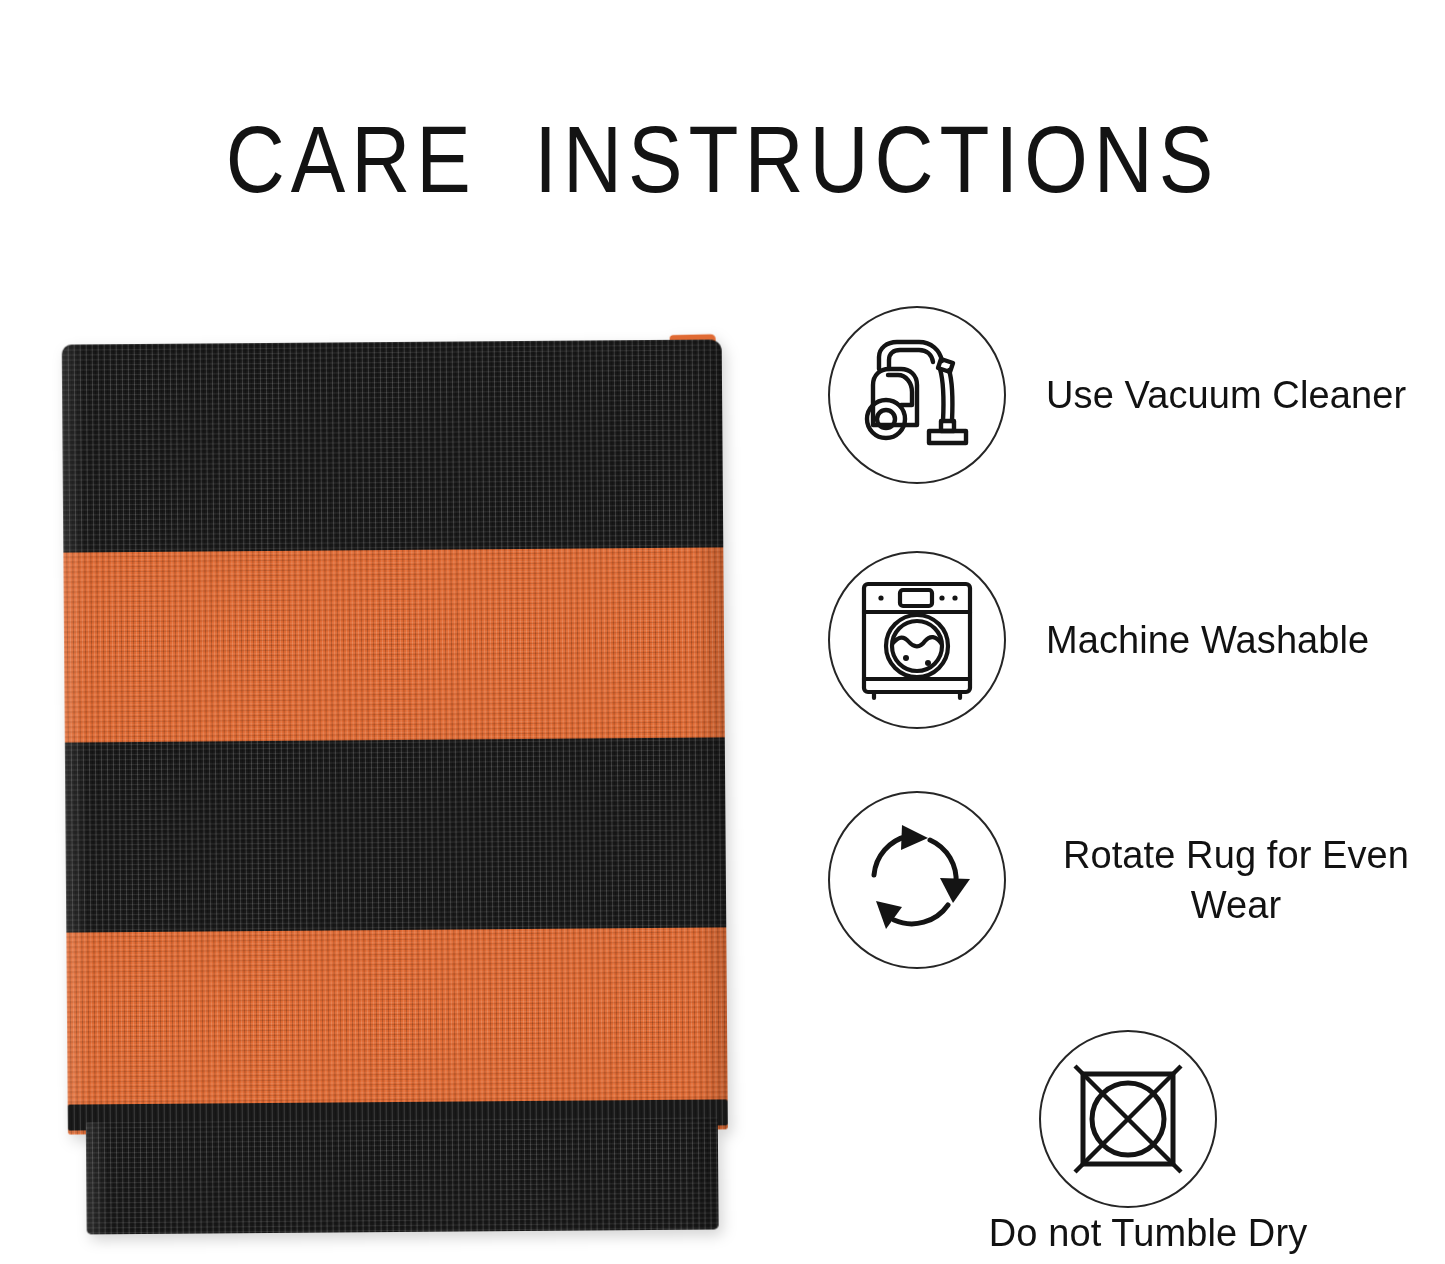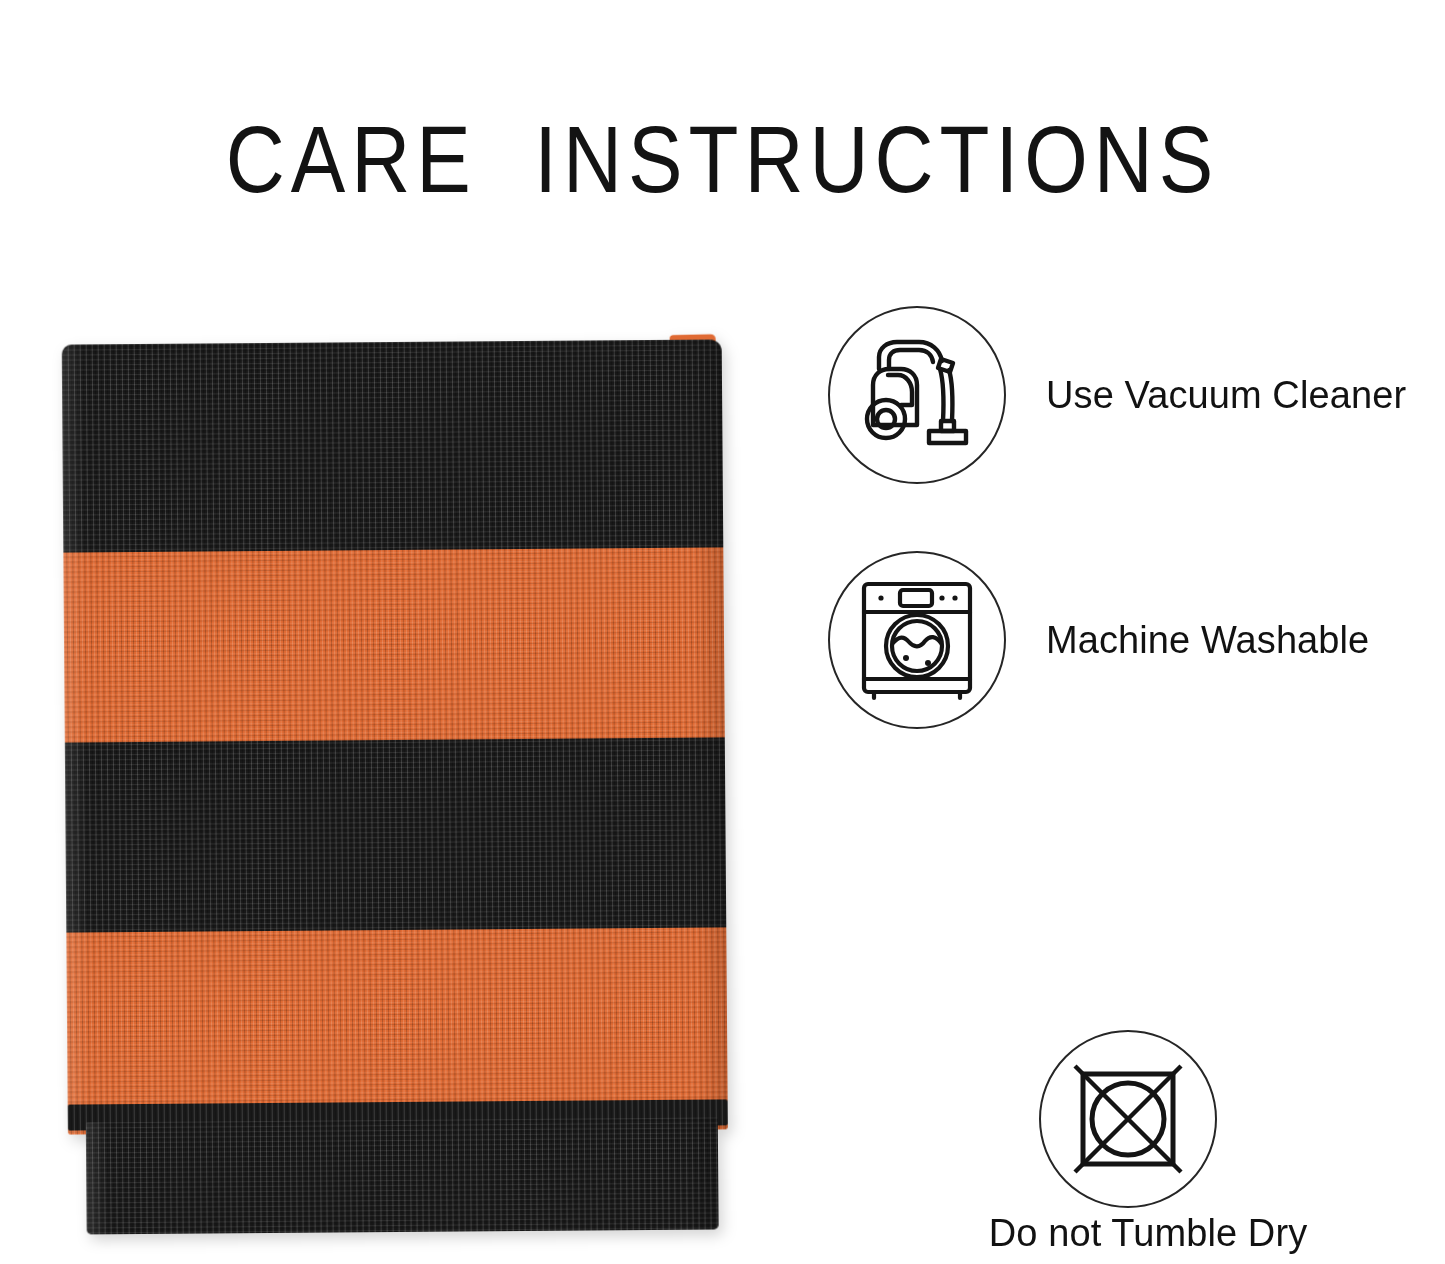--- a/index.html
+++ b/index.html
@@ -268,20 +268,39 @@
 
         <path d="M35 64 C41 57 46 57 51 63 C56 69 62 69 67 62 C72 56 78 57 83 64"></path>
 
         <circle cx="48" cy="79" r="3" fill="#141414" stroke="none"></circle>
         <circle cx="70" cy="84" r="3" fill="#141414" stroke="none"></circle>
       </svg>
     </div>
     <div class="row-label">Machine Washable</div>
   </div>
 
+  <div class="row" style="top:785px;">
+    <div class="icon-circle">
+      <svg width="118" height="118" viewBox="0 0 118 118" fill="none">
+        <g stroke="#141414" stroke-width="5" stroke-linecap="round" fill="none">
+
+          <path d="M16 54 A44 44 0 0 1 50 15"></path>
+
+          <path d="M72 19 A44 44 0 0 1 98 63"></path>
+
+          <path d="M90 84 A44 44 0 0 1 36 99"></path>
+        </g>
+
+        <path d="M44 4 L70 17 L43 29 Z" fill="#141414"></path>
+        <path d="M112 58 L95 82 L82 57 Z" fill="#141414"></path>
+        <path d="M18 80 L44 86 L28 108 Z" fill="#141414"></path>
+      </svg>
+    </div>
+    <div class="row-label">Rotate Rug for Even Wear</div>
+  </div>
 
   <div class="row" style="top:1030px;flex-direction:column;">
     <div class="icon-circle">
       <svg width="118" height="118" viewBox="0 0 118 118" fill="none" stroke="#141414" stroke-width="5" stroke-linejoin="miter">
 
         <rect x="14" y="14" width="90" height="90"></rect>
 
         <circle cx="59" cy="59" r="36"></circle>
 
         <path d="M6 6 L112 112" stroke-width="4.4"></path>

